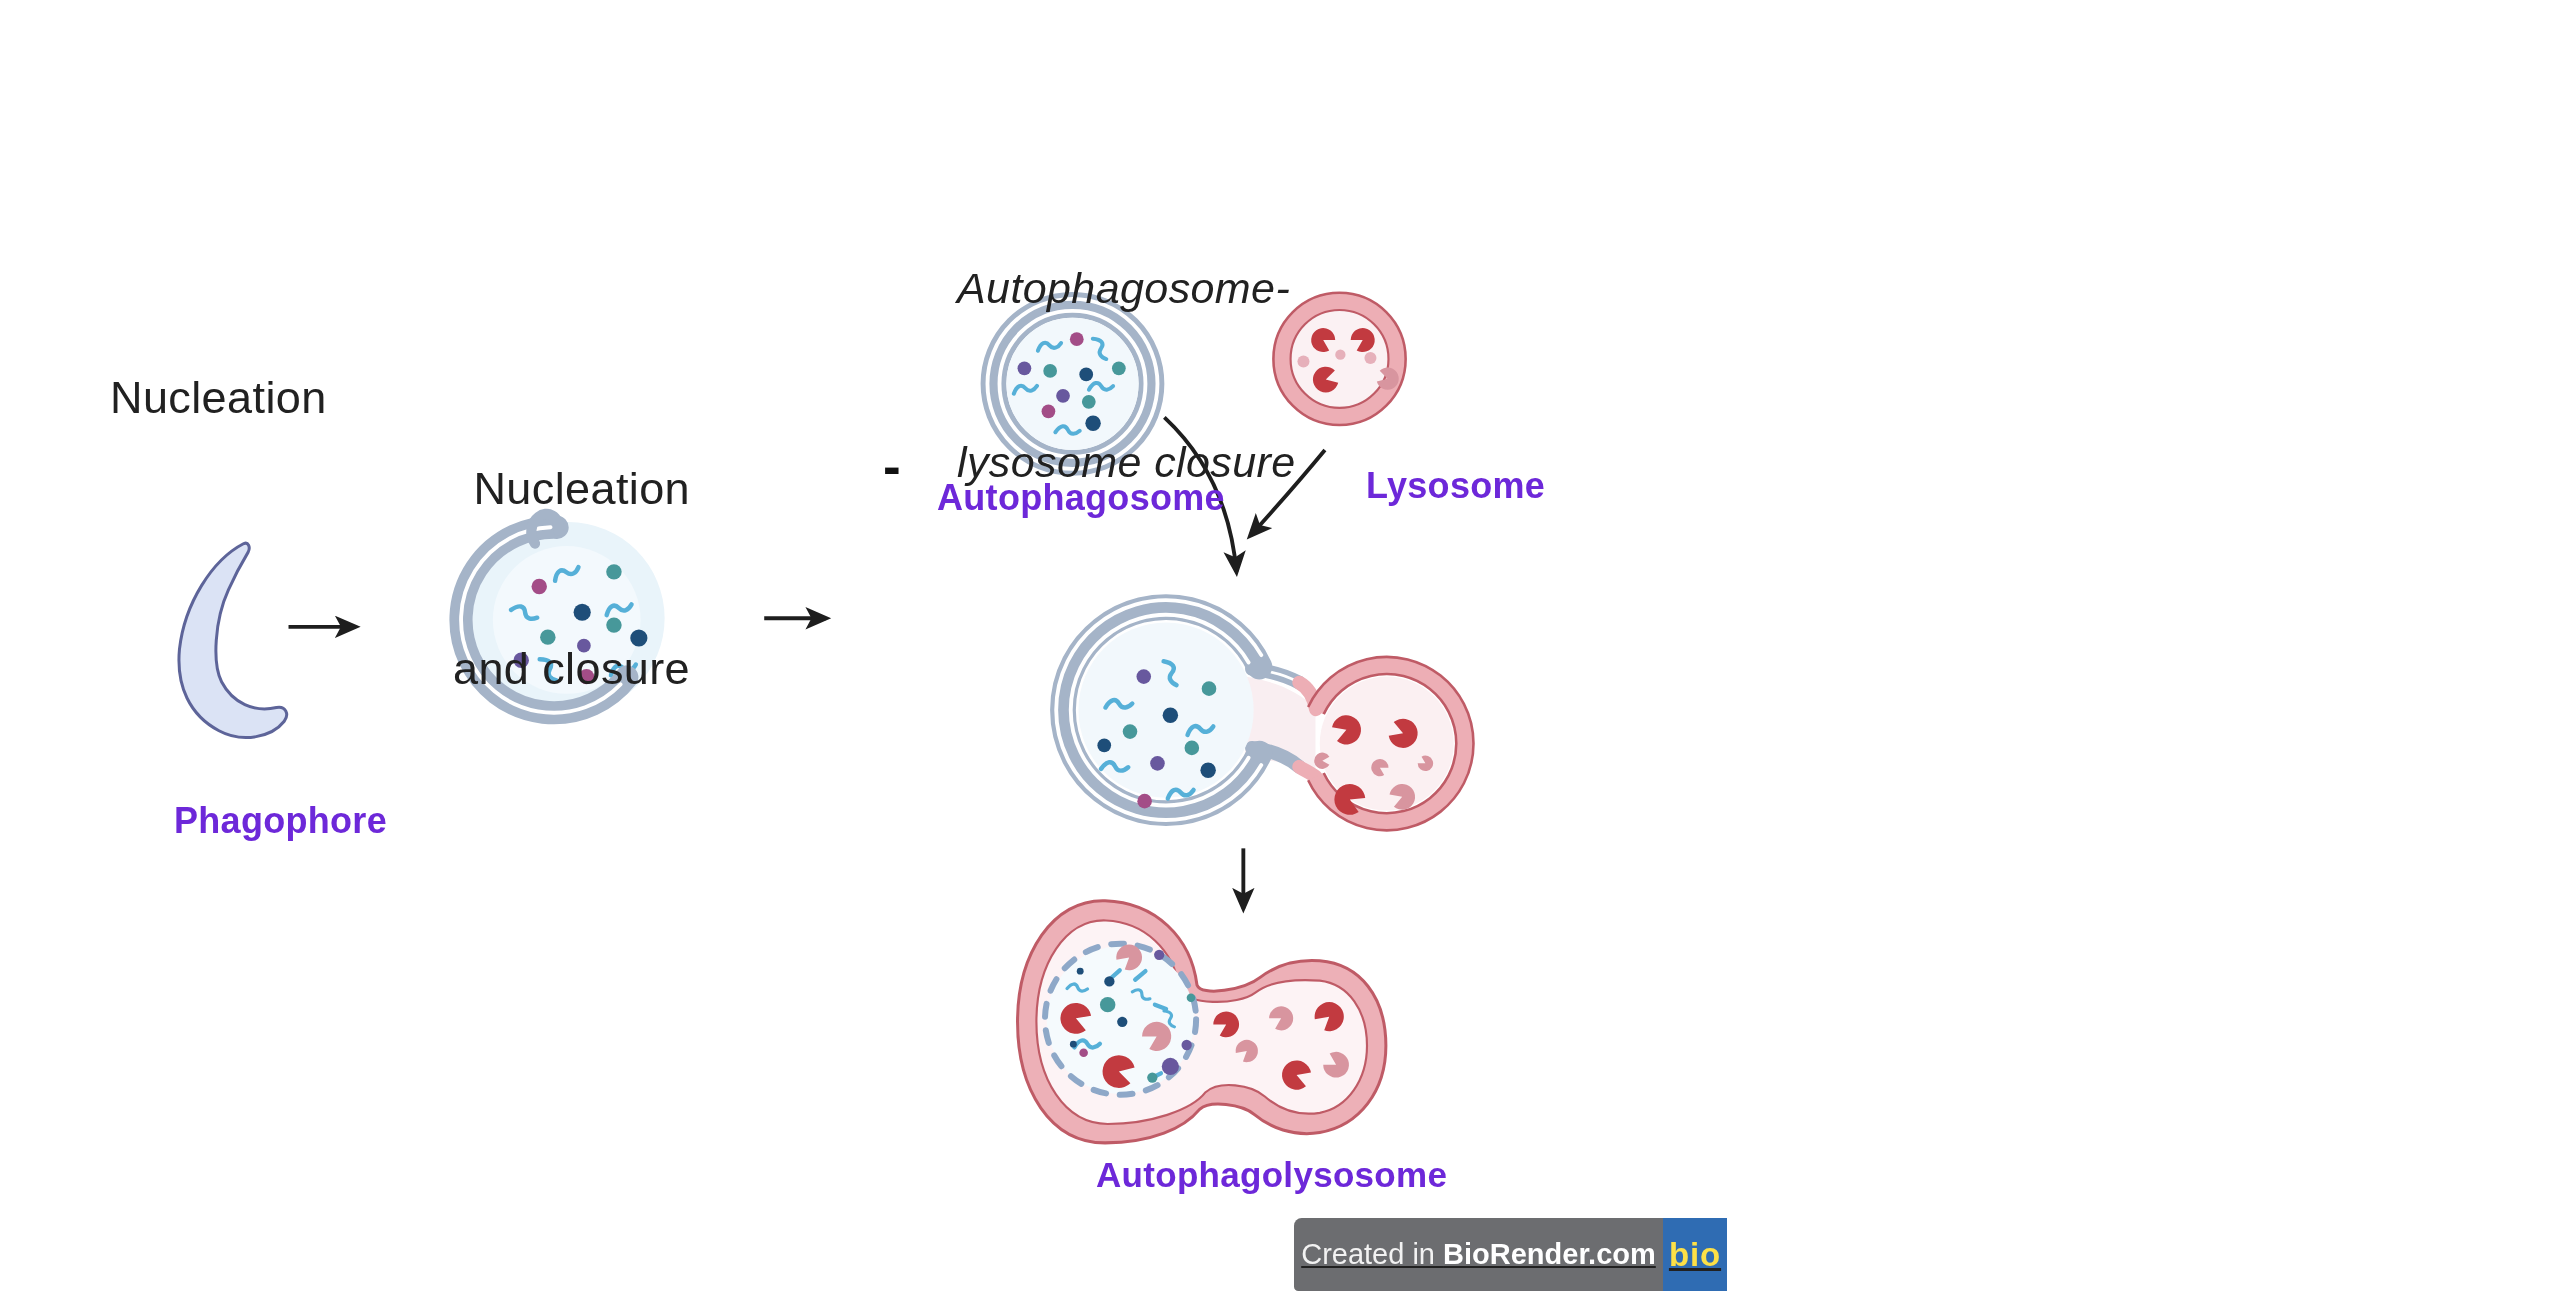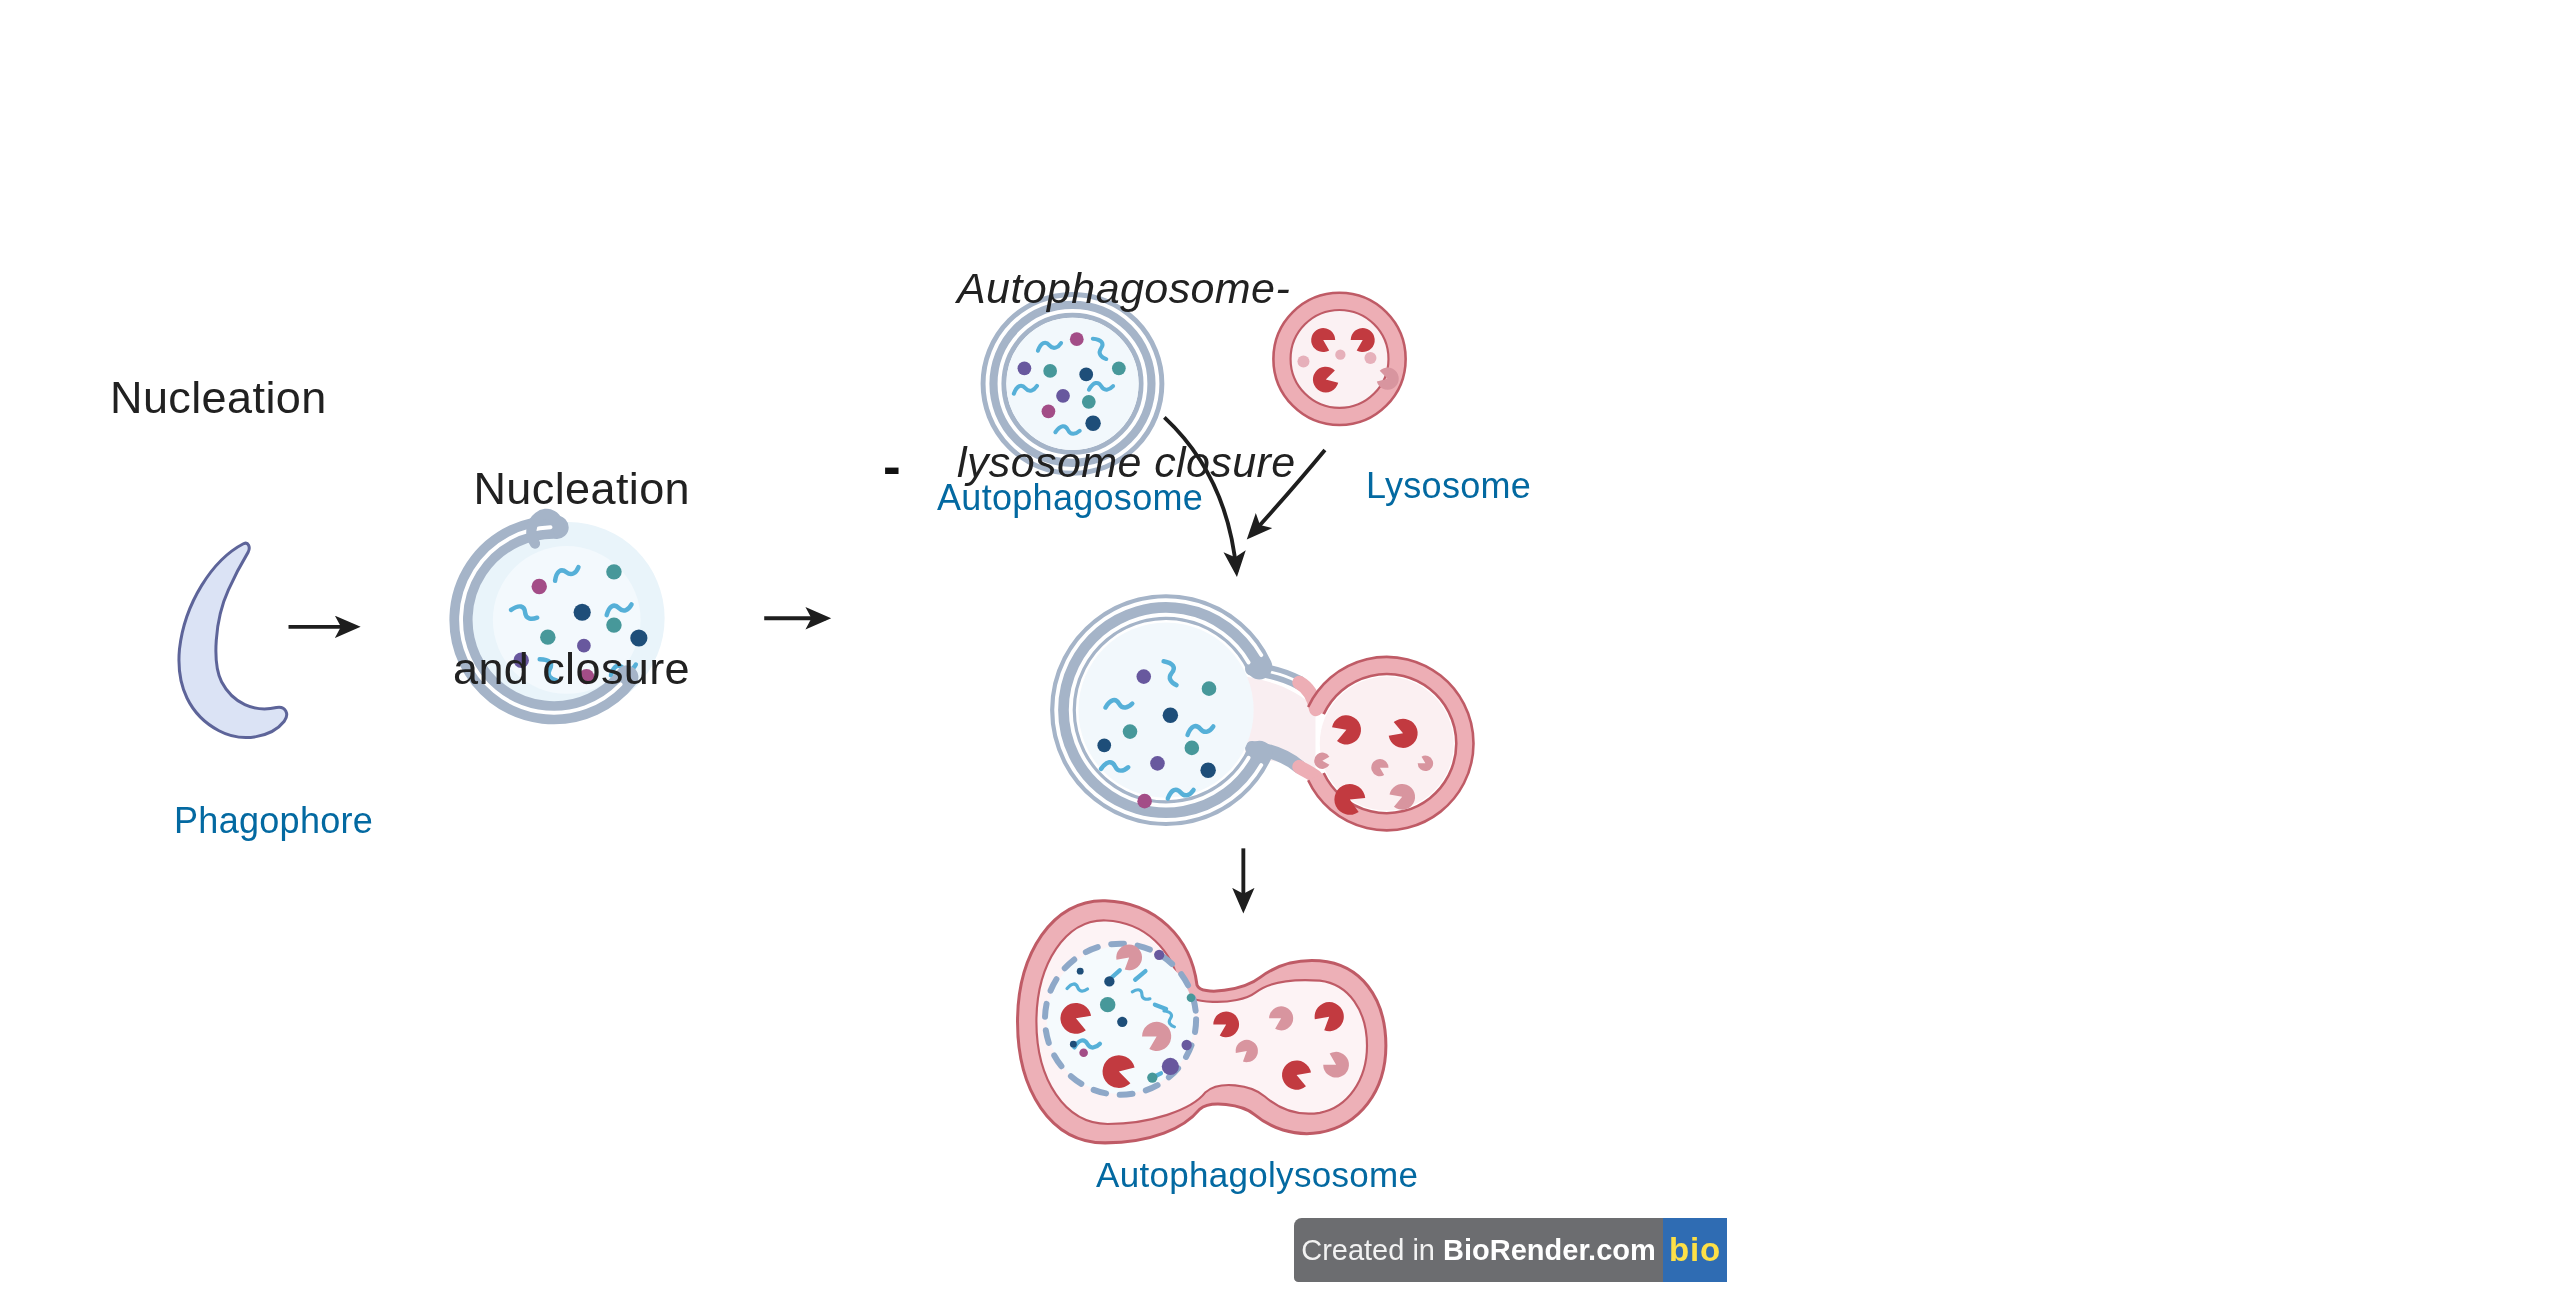--- a/index.html
+++ b/index.html
@@ -2,31 +2,31 @@
 <html style="font-size:13.7px"><head>
 <meta charset="utf-8">
 <style>
   html,body{margin:0;padding:0;background:#fff;}
   #canvas{position:relative;width:2576px;height:1294px;background:#ffffff;overflow:hidden;
           font-family:"Liberation Sans", sans-serif;color:#212121;}
   #art{position:absolute;left:0;top:0;}
   .txt{position:absolute;white-space:pre;color:#212121;}
   .stage-title{font-size:45px;font-weight:500;line-height:60px;letter-spacing:0.4px;text-align:right;}
   .fusion-title{font-size:43px;font-weight:500;line-height:58px;text-align:center;letter-spacing:0.4px;font-style:italic;}
-  .lbl{font-size:36px;font-weight:400;color:#0369a1;letter-spacing:0.3px;}
+  .lbl{font-size:36px;font-weight:700;color:#6d28d9;letter-spacing:0.3px;}
   .dash{font-size:53px;font-weight:900;color:#111;}
   
   .dt{fill:#47989a}.dn{fill:#1e4e79}.dp{fill:#68589e}.dm{fill:#a34d87}.dk{fill:#e6b0ba}
   .pacr{fill:#c23a40}.pacp{fill:#d8959f}
   .sq{stroke:#56b0d8;fill:none}
   .mem{stroke:#a5b4c8;fill:none}
   .gapline{stroke:#ffffff;fill:none}
   .arrow{stroke:#1e1e1e;stroke-width:4.5;fill:none}
   
-  .badge{position:absolute;left:1294px;top:1218px;height:64px;display:flex;align-items:stretch;}
+  .badge{position:absolute;left:1294px;top:1218px;height:73px;display:flex;align-items:stretch;text-decoration:underline;}
   .badge-gray{width:369px;background:#6c6d70;border-radius:7.7px 0 0 4.3px;display:flex;align-items:center;justify-content:center;}
   .badge-gray .bt{color:#f2f2f2;font-size:29px;font-weight:400;}
   .badge-gray .bt b{font-weight:700;color:#ffffff;}
   .badge-blue{width:64px;background:#2f6cb3;display:flex;align-items:center;justify-content:center;}
   .badge-blue span{color:#fde047;font-size:33px;font-weight:700;letter-spacing:0.9px;}
 </style>
 </head>
 <body>
 
 <div id="canvas">

